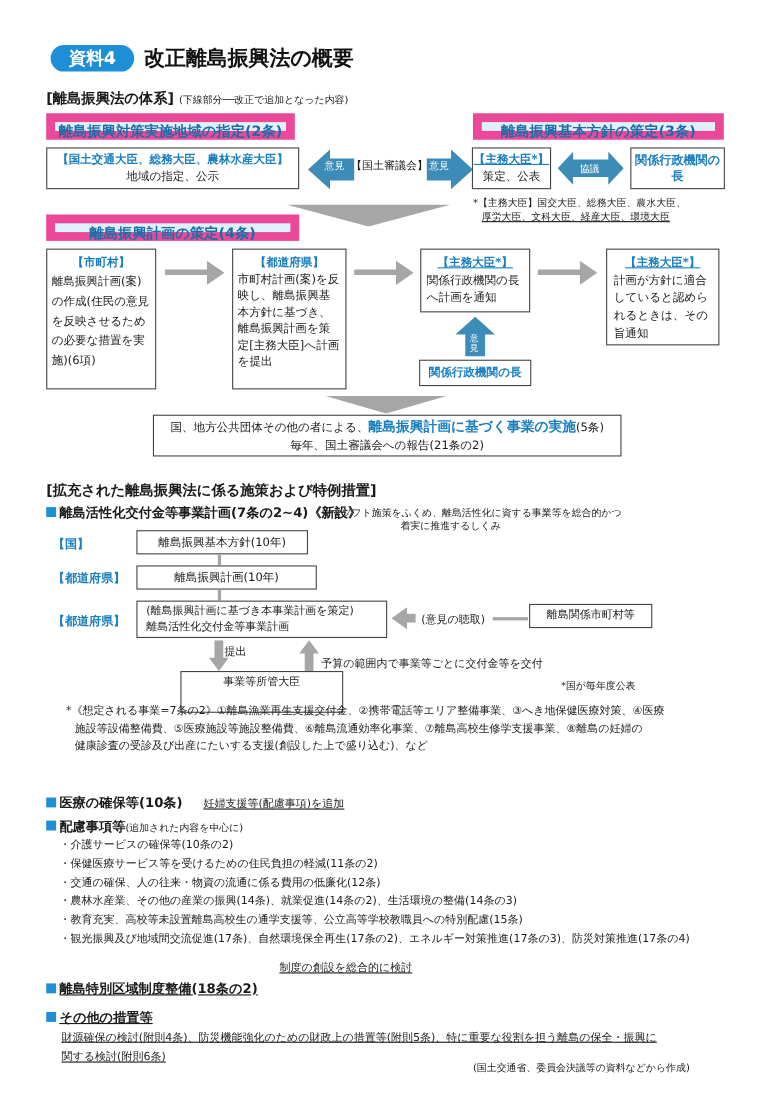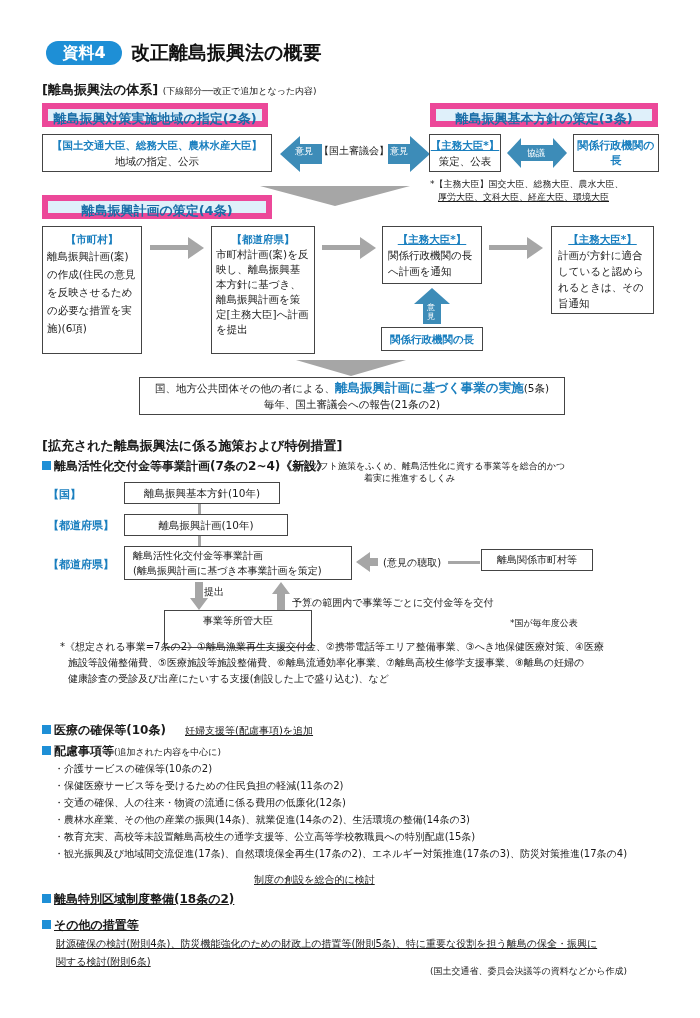--- a/index.html
+++ b/index.html
@@ -3,21 +3,21 @@
 <meta charset="utf-8">
 <style>
   * { box-sizing: border-box; margin: 0; padding: 0; }
   body { width: 700px; height: 1018px; background: #ffffff; font-family: "DejaVu Sans", sans-serif; color: #1a1a1a; position: relative; overflow: hidden; }
   .abs { position: absolute; }
   .blue { color: #1a7fbf; }
   .pill { left: 46px; top: 41px; width: 76px; height: 24px; background: #1e8fd6; color: #fff; border-radius: 12px; font-size: 16px; font-weight: bold; text-align: center; line-height: 24px; }
   .title { left: 131px; top: 40px; font-size: 19px; font-weight: bold; color: #111; }
   .sec1 { left: 42px; top: 81px; font-size: 13px; font-weight: bold; }
   .sec1 small { font-size: 9px; font-weight: normal; }
-  .hdrbox { background: #dff0fa; border: 6px solid #ec4899; color: #1a6ea8; font-weight: bold; font-size: 13px; text-align: center; line-height: 20px; }
+  .hdrbox { background: #dff0fa; border: 8px solid #ec4899; color: #1a6ea8; font-weight: bold; font-size: 13px; text-align: center; line-height: 20px; }
   .box { border: 1px solid #444; background: #fff; font-size: 10.5px; line-height: 16px; }
   .box .bh { color: #1a7fbf; font-weight: bold; text-align: center; }
   .u { text-decoration: underline; }
   .garrow { background: #a6a6a6; }
   .small { font-size: 9px; }
   .bullet-h { font-size: 12px; font-weight: bold; }
   .sq { display: inline-block; width: 9px; height: 9px; background: #1e8fd6; margin-right: 3px; vertical-align: 0; }
   .list-item { font-size: 10px; line-height: 17px; }
 </style>
 </head>
@@ -123,22 +123,22 @@
 <div class="abs small" style="left:364px;top:472px;">着実に推進するしくみ</div>
 
 <div class="abs bh blue" style="left:48px;top:487px;font-size:11px;font-weight:bold;">【国】</div>
 <div class="abs box" style="left:124px;top:482px;width:156px;height:22px;text-align:center;line-height:20px;">離島振興基本方針(10年)</div>
 <div class="abs garrow" style="left:198px;top:504px;width:3px;height:10px;"></div>
 <div class="abs blue" style="left:48px;top:518px;font-size:11px;font-weight:bold;">【都道府県】</div>
 <div class="abs box" style="left:124px;top:514px;width:164px;height:22px;text-align:center;line-height:20px;">離島振興計画(10年)</div>
 <div class="abs garrow" style="left:198px;top:536px;width:3px;height:10px;"></div>
 <div class="abs blue" style="left:48px;top:557px;font-size:11px;font-weight:bold;">【都道府県】</div>
 <div class="abs box" style="left:124px;top:546px;width:228px;height:34px;padding:1px 8px;font-size:10px;line-height:15px;">
+  <div>(離島振興計画に基づき本事業計画を策定)</div>
   <div>離島活性化交付金等事業計画</div>
-  <div>(離島振興計画に基づき本事業計画を策定)</div>
 </div>
 <svg class="abs" style="left:356px;top:552px;" width="22" height="20">
     <polygon points="0,10 14,0 14,6 22,6 22,14 14,14 14,20" fill="#a6a6a6"></polygon>
   </svg>
 <div class="abs" style="left:383px;top:556px;font-size:10px;">(意見の聴取)</div>
 <div class="abs garrow" style="left:448px;top:561px;width:32px;height:3px;"></div>
 <div class="abs box" style="left:481px;top:549px;width:112px;height:22px;text-align:center;line-height:20px;font-size:10px;">離島関係市町村等</div>
 <svg class="abs" style="left:190px;top:582px;" width="18" height="28">
     <polygon points="5,0 13,0 13,16 18,16 9,28 0,16 5,16" fill="#a6a6a6"></polygon>
   </svg>

